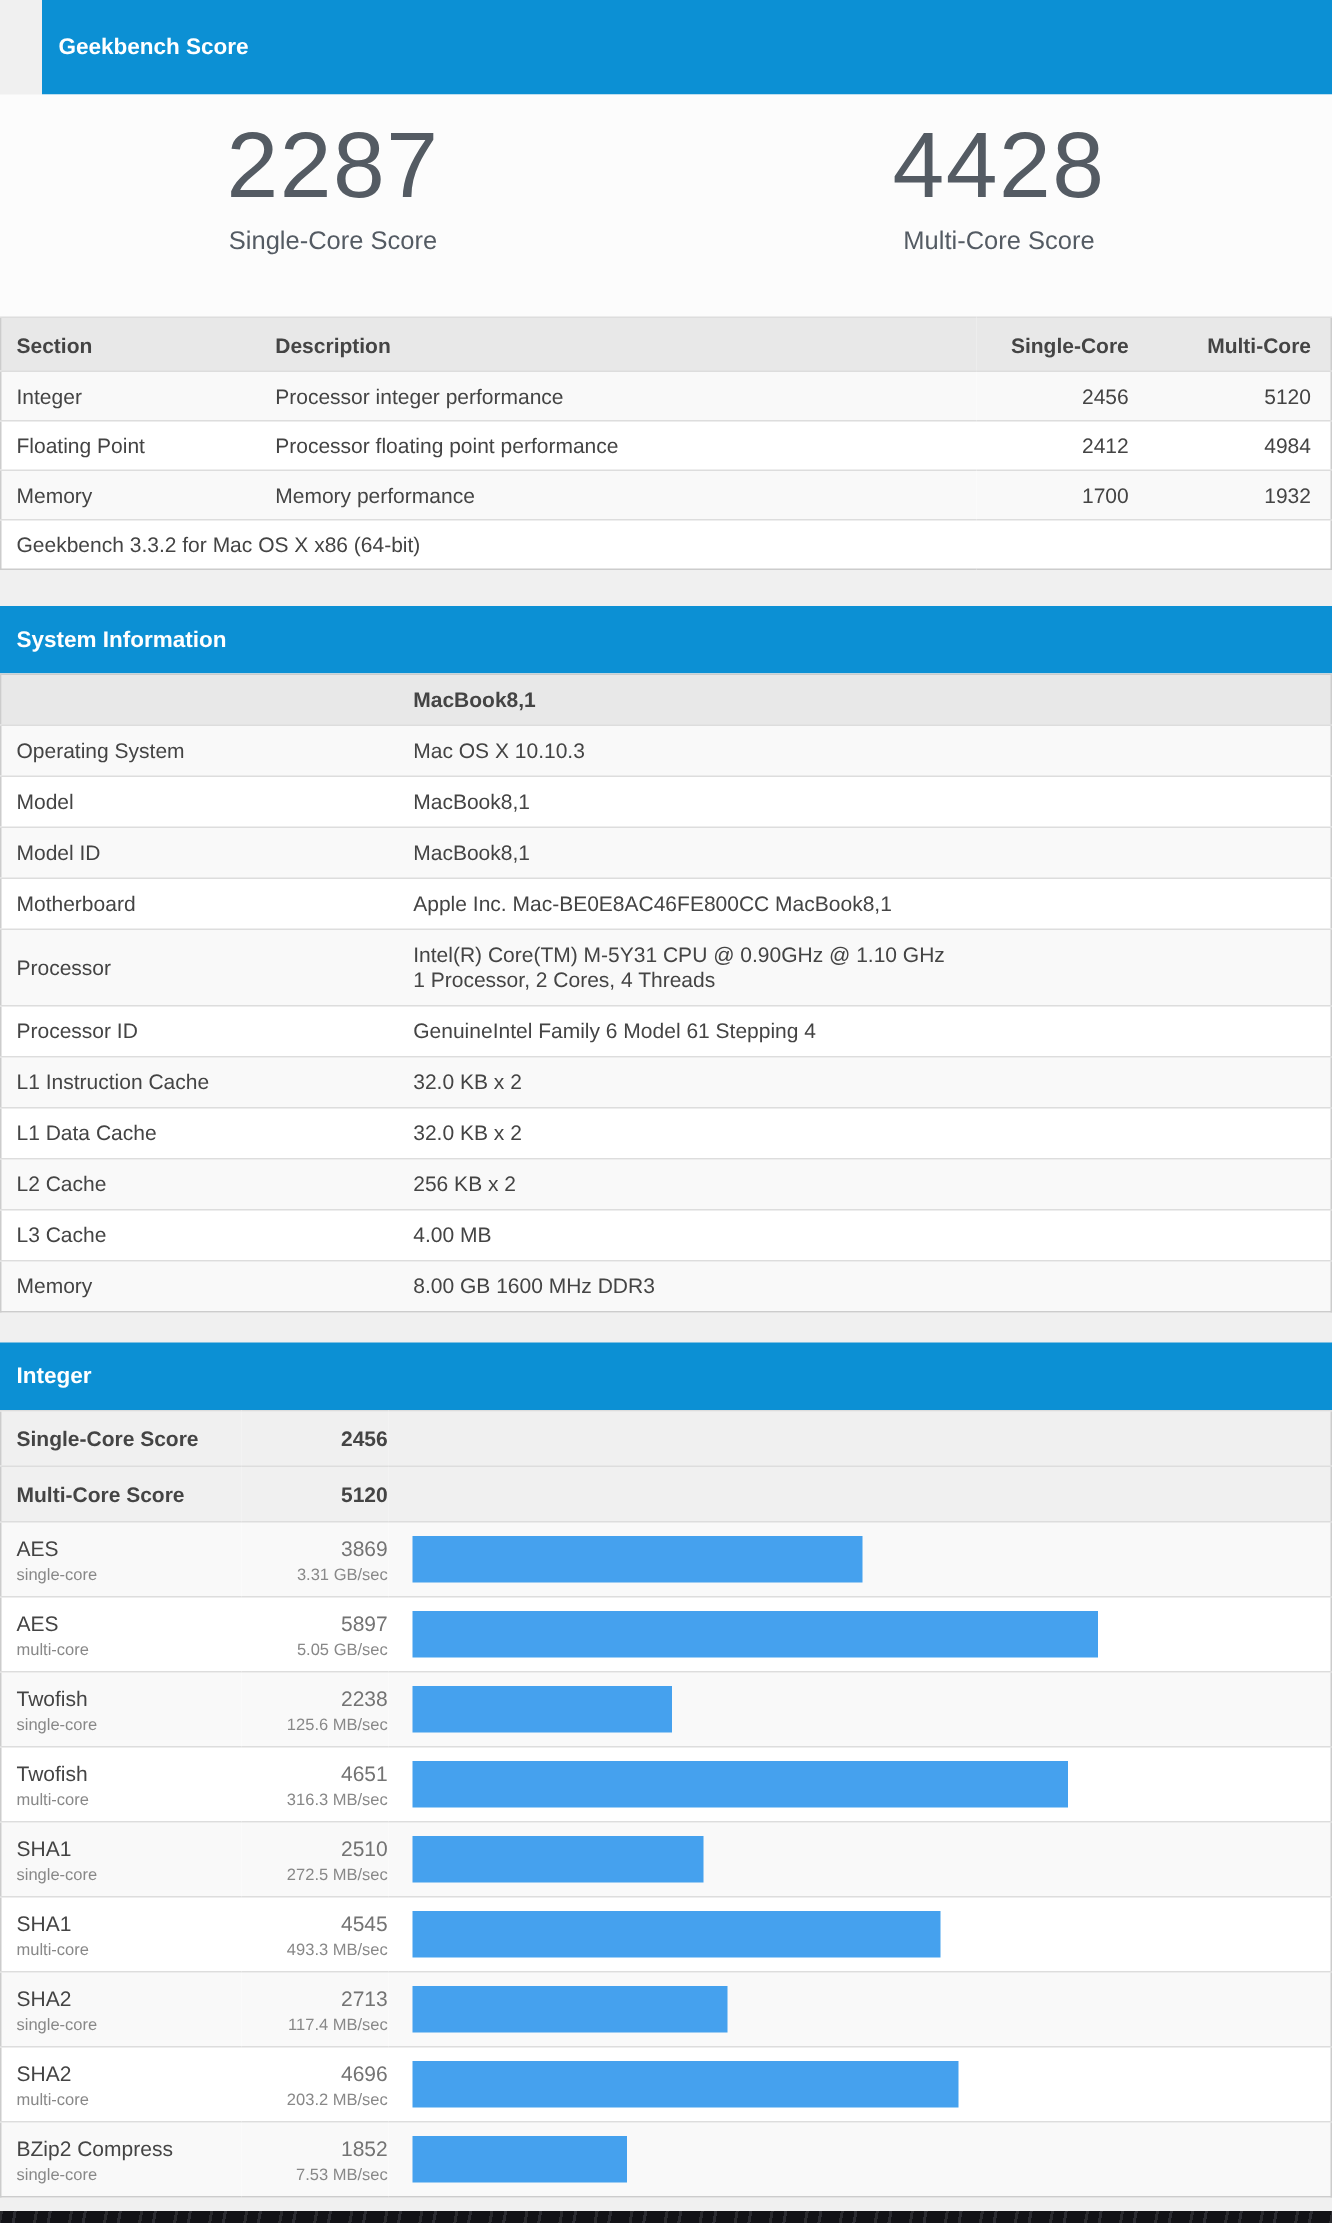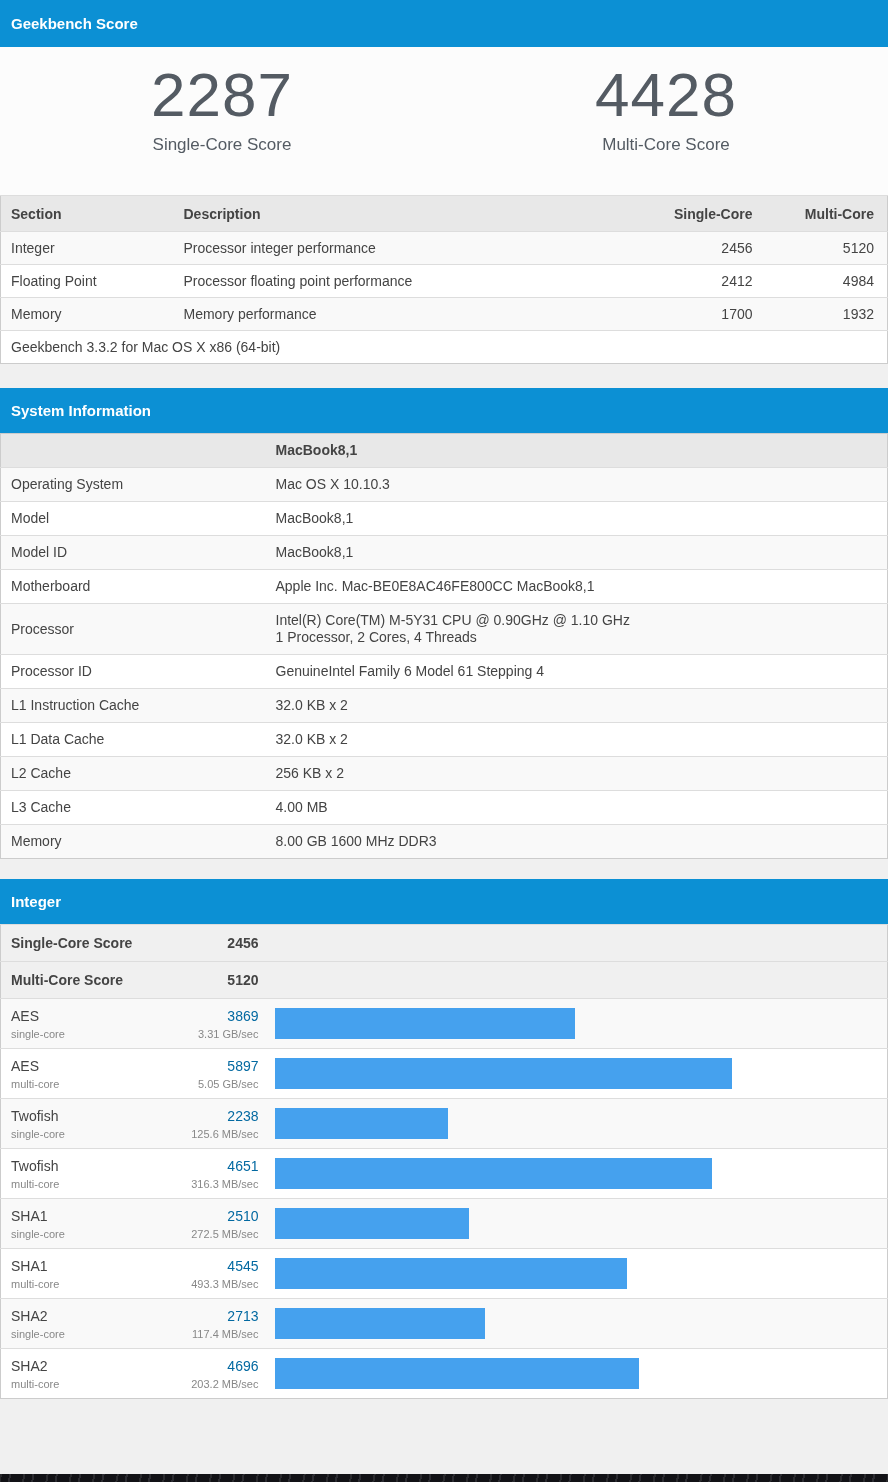--- a/index.html
+++ b/index.html
@@ -13,21 +13,21 @@
   .section-header {
     background: #0c90d4;
     color: #fff;
     font-size: 15px;
     font-weight: bold;
     height: 45px;
     display: flex;
     align-items: center;
     padding-left: 11px;
   }
-  .section-header.top { height: 47px; }
+  .section-header.top { height: 63px; margin-left: 28px; }
 
   
   .scores {
     background: #fcfcfc;
     height: 148px;
     display: flex;
   }
   .score-block {
     width: 50%;
     text-align: center;
@@ -87,21 +87,21 @@
   .integer-table .col-score { width: 98px; }
   .integer-table .col-bar { width: auto; }
   .integer-table tr.score-row { background: #f0f0f0; font-weight: bold; }
   .integer-table tr.score-row td { padding: 10px 0 10px 10px; }
   .integer-table tr.score-row td.num { text-align: right; padding: 10px 0; }
   .integer-table tr.bench-row:nth-child(odd) { background: #f9f9f9; }
   .integer-table tr.bench-row td { padding: 8px 0 8px 10px; height: 50px; margin-left: 24px; }
   .bench-name { font-size: 14px; color: #444; }
   .bench-mode { font-size: 11px; color: #888; margin-top: 4px; }
   .score-cell { text-align: right; padding: 8px 0 !important; }
-  .bench-score { font-size: 14px; color: #0369a1; }
+  .bench-score { font-size: 14px; color: #737373; }
   .bench-tp { font-size: 11px; color: #888; margin-top: 4px; }
   .bar-cell { padding: 0 10px 0 16px !important; }
   .bar {
     height: 31px;
     background: #45a1ee;
   }
 
   .gap-lg { height: 24px; }
   .gap-sm { height: 20px; }
 
@@ -347,17 +347,30 @@
           <div class="bench-mode">multi-core</div>
         </td>
         <td class="score-cell">
           <div class="bench-score">4696</div>
           <div class="bench-tp">203.2 MB/sec</div>
         </td>
         <td class="bar-cell">
           <div class="bar" style="width: 60.5155%;"></div>
         </td>
       </tr>
+      <tr class="bench-row">
+        <td>
+          <div class="bench-name">BZip2 Compress</div>
+          <div class="bench-mode">single-core</div>
+        </td>
+        <td class="score-cell">
+          <div class="bench-score">1852</div>
+          <div class="bench-tp">7.53 MB/sec</div>
+        </td>
+        <td class="bar-cell">
+          <div class="bar" style="width: 23.866%;"></div>
+        </td>
+      </tr>
     </tbody>
   </table>
 
   <div class="desktop-strip"></div>
 </div>
 
 </body></html>

